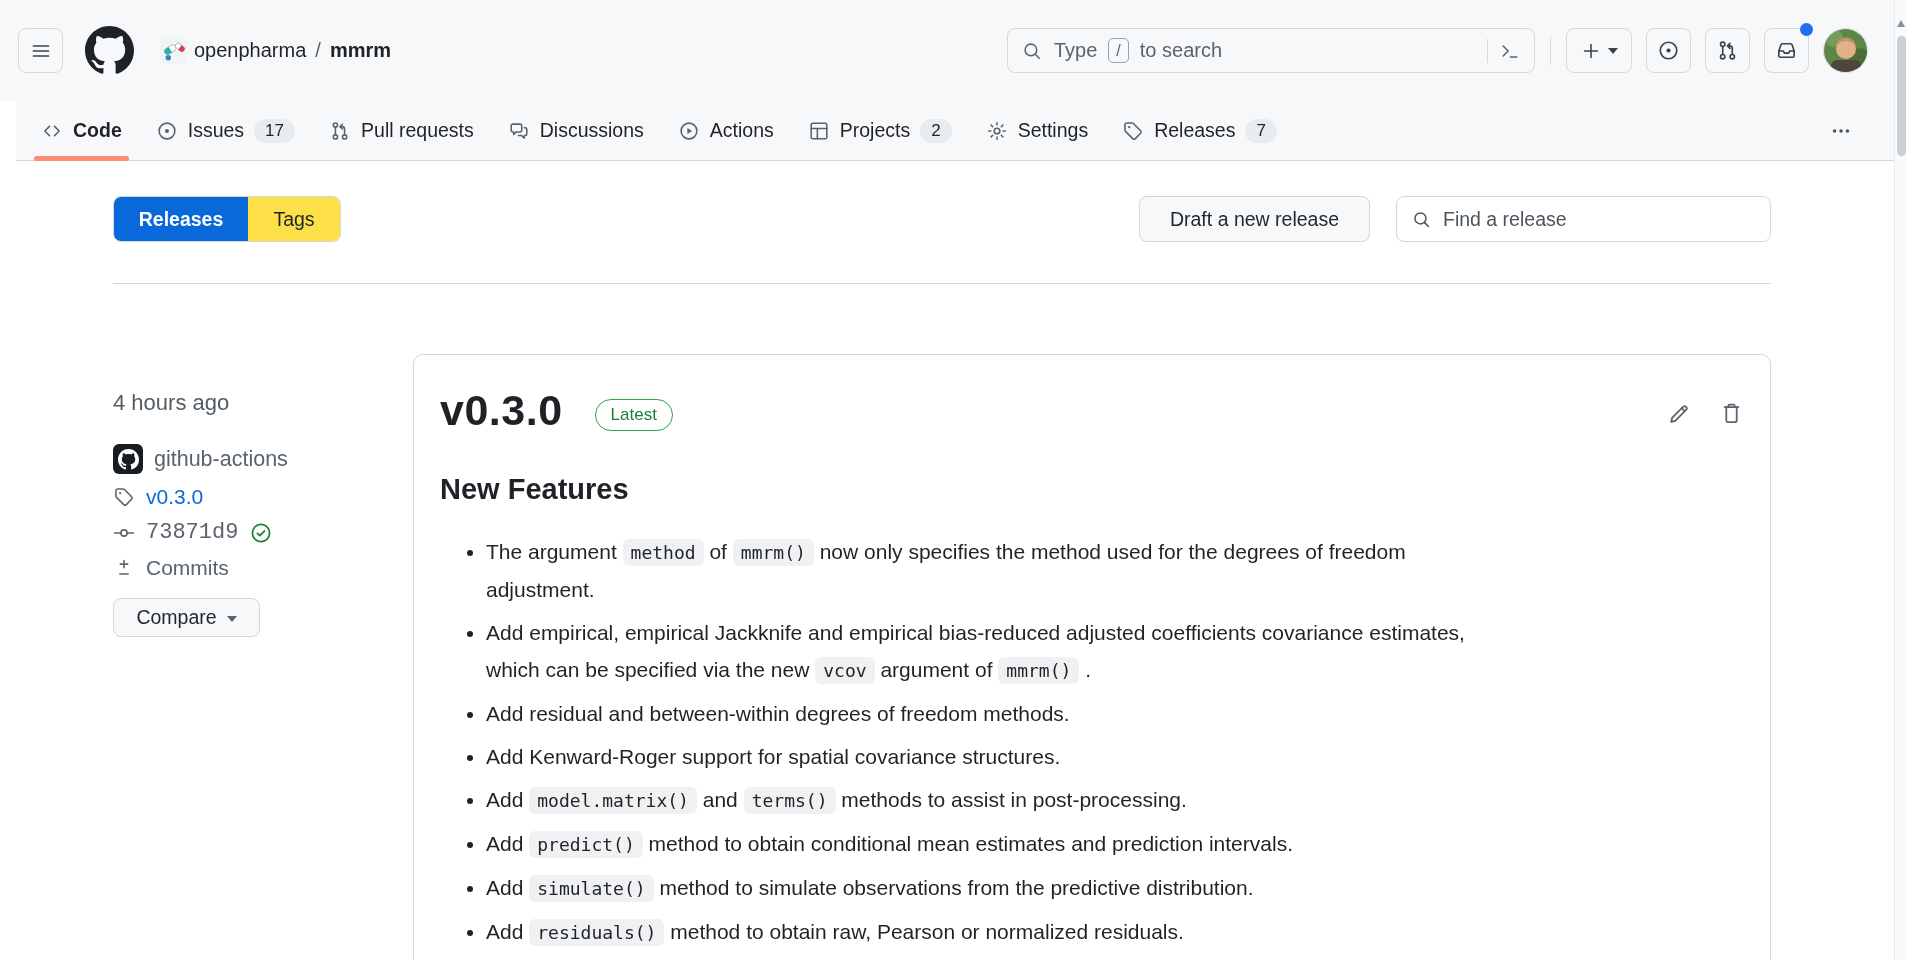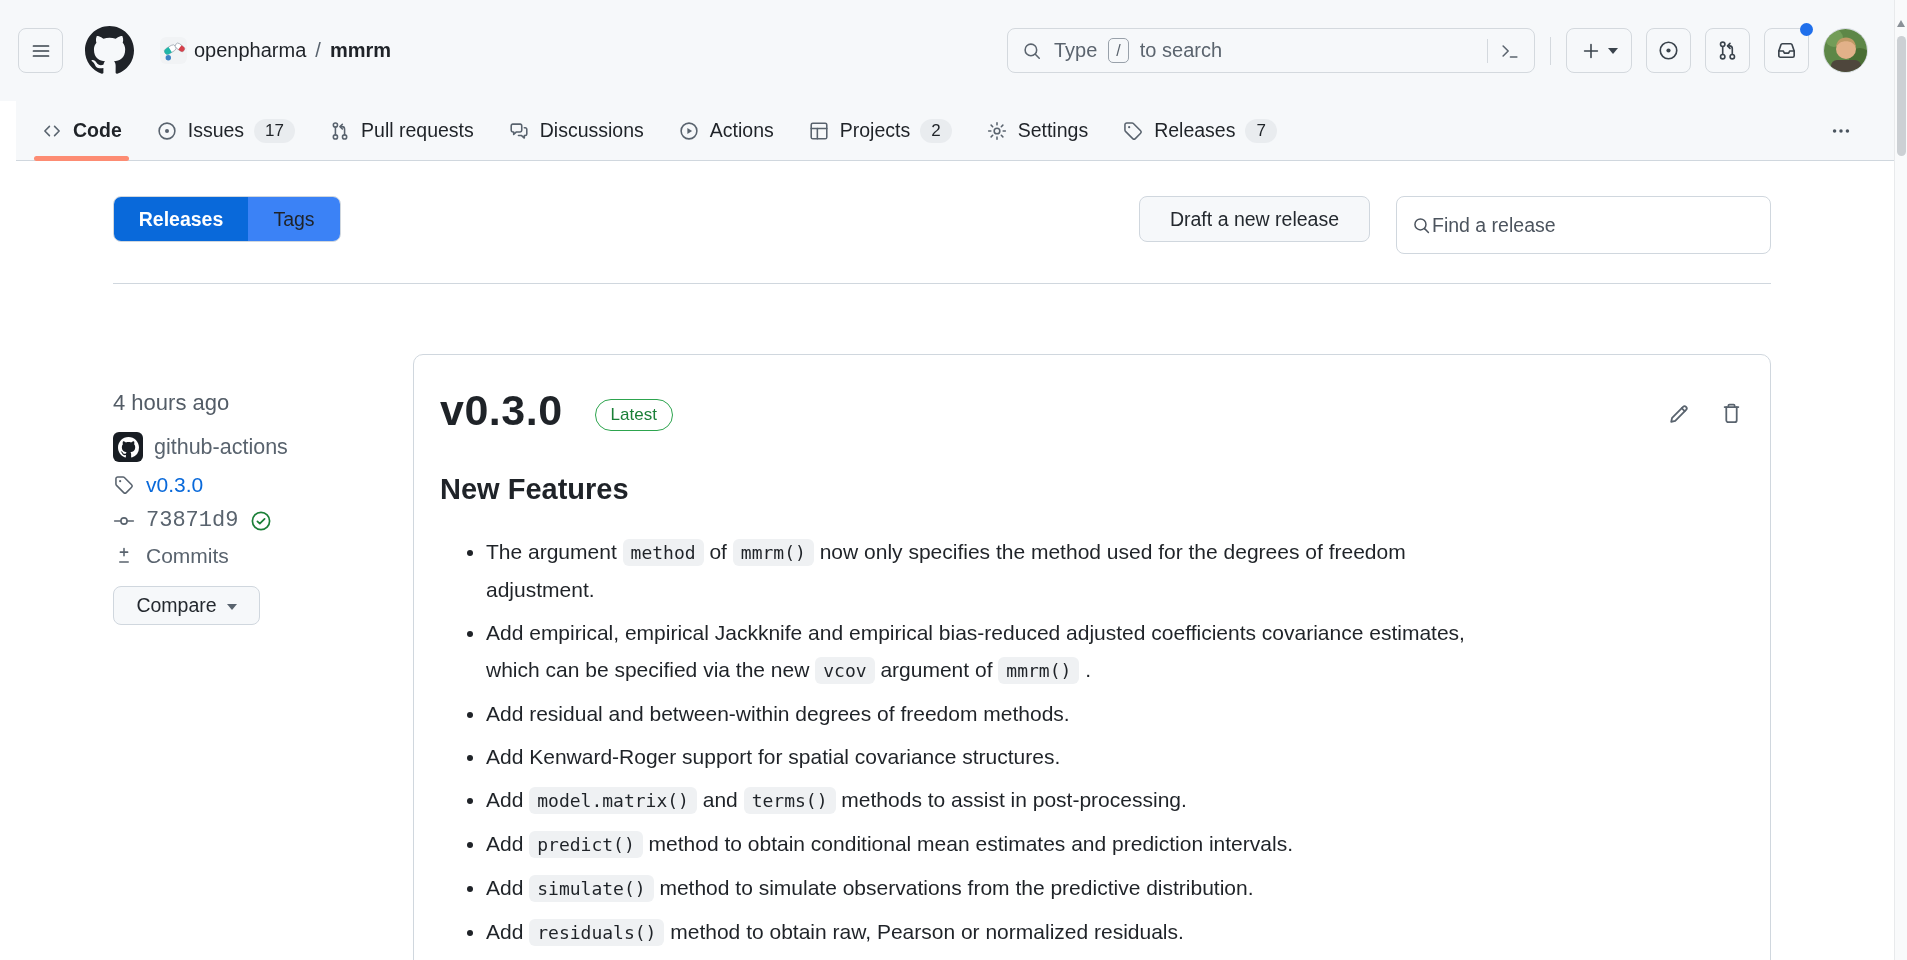--- a/index.html
+++ b/index.html
@@ -58,34 +58,34 @@
   .tab.selected::after{content:"";position:absolute;left:4px;right:4px;bottom:-1px;height:5px;
        background:var(--underline-orange);border-radius:4px}
   .counter{background:var(--counter-bg);border-radius:999px;padding:2px 11px;font-size:17px;color:var(--text)}
   .nav-kebab{margin-left:auto;color:#4a545e;padding:8px;border-radius:6px;cursor:pointer}
 
   
   .seg{position:absolute;top:196px;left:113px;height:46px;display:flex;border:1px solid var(--border);
        border-radius:8px;overflow:hidden;font-size:19.5px}
   .seg .on{width:134px;background:var(--selected-blue);color:#fff;display:flex;align-items:center;
        justify-content:center;font-weight:600;cursor:pointer}
-  .seg .off{width:92px;background:#3b82f6;color:var(--text);display:flex;align-items:center;justify-content:center;cursor:pointer}
+  .seg .off{width:92px;background:#fde047;color:var(--text);display:flex;align-items:center;justify-content:center;cursor:pointer}
   .draft-btn{position:absolute;top:196px;left:1139px;width:231px;height:46px;background:var(--button-bg);
        border:1px solid var(--border);border-radius:8px;font-size:19.5px;color:#24292f;
        display:flex;align-items:center;justify-content:center;cursor:pointer}
-  .find{position:absolute;top:196px;left:1396px;width:375px;height:58px;border:1px solid var(--border);
-       border-radius:8px;display:flex;align-items:center;padding:0 14px;color:#4c545e;background:#fff}
+  .find{position:absolute;top:196px;left:1396px;width:375px;height:46px;border:1px solid var(--border);
+       border-radius:8px;display:flex;align-items:center;gap:11px;padding:0 14px;color:#4c545e;background:#fff}
   .find input{border:0;outline:0;flex:1;font:inherit;font-size:19.5px;color:var(--text);background:transparent}
   .find input::placeholder{color:#4c545e;opacity:1}
   .rule{position:absolute;top:283px;left:113px;width:1658px;height:1px;background:var(--border)}
 
   
   .side{position:absolute;left:113px;top:390px;width:285px;font-size:21px;color:var(--muted)}
   .side .row{display:flex;align-items:center;gap:11px;margin-bottom:11px}
-  .time-row{font-size:22px;margin-bottom:16px;color:#535c66}
+  .time-row{font-size:22px;margin-bottom:28px;color:#535c66}
   .bot-avatar{width:30px;height:30px;border-radius:6px;background:#181d23;display:flex;align-items:center;justify-content:center}
   .author-row{margin-bottom:17px;font-size:21.5px}
   .side .sicon{color:var(--muted);flex:0 0 auto}
   .tag-link{color:var(--link-blue);cursor:pointer}
   .sha{font-family:Liberation Mono, monospace;font-size:22px;color:var(--muted)}
   .verified{color:var(--success-green)}
   .commits-link{cursor:pointer}
   .compare-btn{margin-top:18px;width:147px;height:39px;background:var(--button-bg);border:1px solid var(--border);
        border-radius:8px;display:flex;align-items:center;justify-content:center;gap:10px;font-size:19.5px;
        color:#24292f;cursor:pointer}

